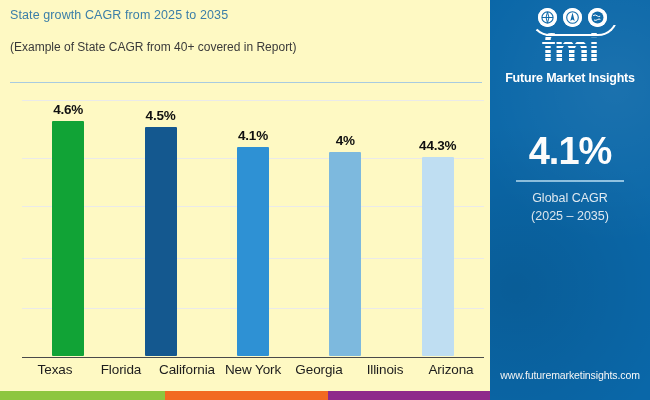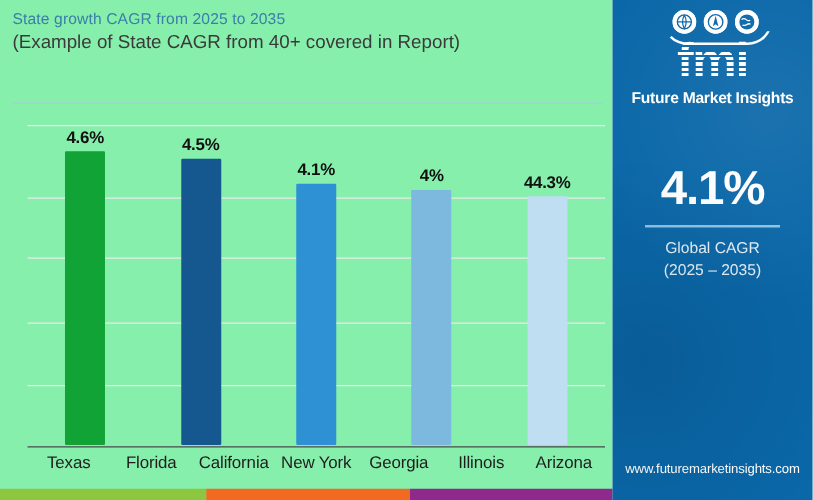--- a/index.html
+++ b/index.html
@@ -21,21 +21,21 @@
     background: #ffffff;
   }
 
   
   .left-panel {
     position: absolute;
     left: 0;
     top: 0;
     width: 490px;
     height: 400px;
-    background: #86efac;
+    background: #fef9c3;
     box-sizing: border-box;
   }
 
   .header {
     position: absolute;
     left: 0;
     top: 0;
     width: 490px;
     padding: 7px 0 0 10px;
     box-sizing: border-box;
@@ -50,24 +50,24 @@
   .main-title {
     font-size: 20.5px;
     font-weight: bold;
     color: #1565A8;
     line-height: 25px;
     letter-spacing: -.2px;
     margin-top: 1px;
     white-space: nowrap;
   }
   .sub-note {
-    font-size: 15px;
+    font-size: 12px;
     color: #3A3A3A;
     line-height: 17px;
-    margin-top: 2px;
+    margin-top: 16px;
     white-space: nowrap;
   }
   .header-rule {
     position: absolute;
     left: 10px;
     top: 82px;
     width: 472px;
     height: 1px;
     background: #A8CBE0;
   }

